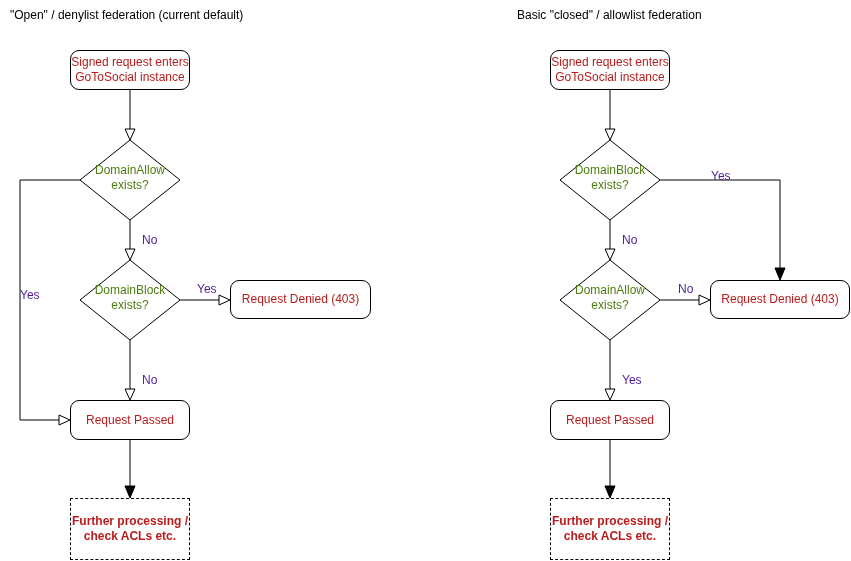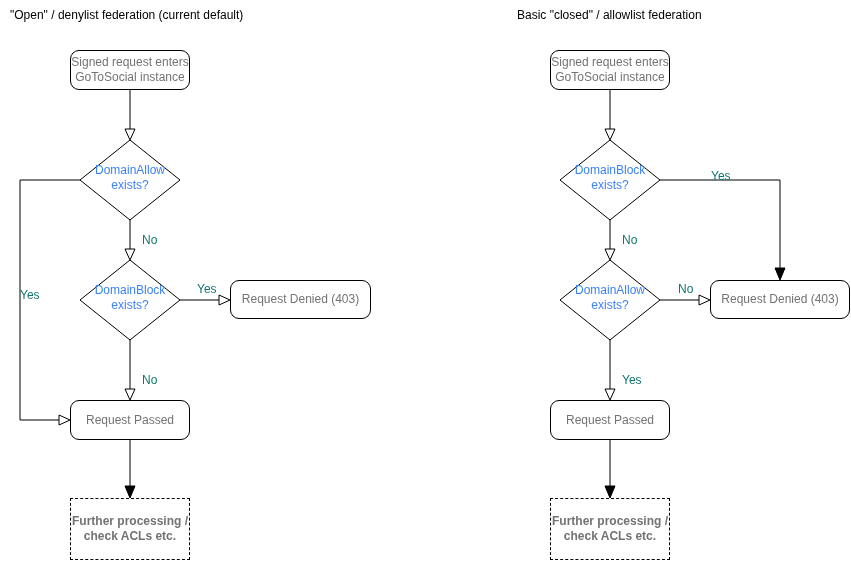--- a/index.html
+++ b/index.html
@@ -29,40 +29,40 @@
   .node {
     position: absolute;
     box-sizing: border-box;
     border: 1px solid #000000;
     background: #ffffff;
     display: flex;
     align-items: center;
     justify-content: center;
     text-align: center;
     font: 12px/15px "Liberation Sans", sans-serif;
-    color: #737373;
+    color: #b91c1c;
     white-space: pre-line;
   }
   .rounded { border-radius: 9px; }
   .dashed  { border-style: dashed; border-radius: 0; font-weight: bold; }
   .diamond-label {
     position: absolute;
     display: flex;
     align-items: center;
     justify-content: center;
     text-align: center;
     font: 12px/15px "Liberation Sans", sans-serif;
-    color: #3b82f6;
+    color: #4d7c0f;
     white-space: pre-line;
     pointer-events: none;
   }
   .edge-label {
     position: absolute;
     font: 12px/14px "Liberation Sans", sans-serif;
-    color: #0f766e;
+    color: #4c1d95;
     white-space: nowrap;
   }
 </style>
 </head>
 <body>
 
 <div class="canvas">
 
   <svg width="851" height="561" viewBox="0 0 851 561" fill="none" stroke="#000000" stroke-width="1">
 

